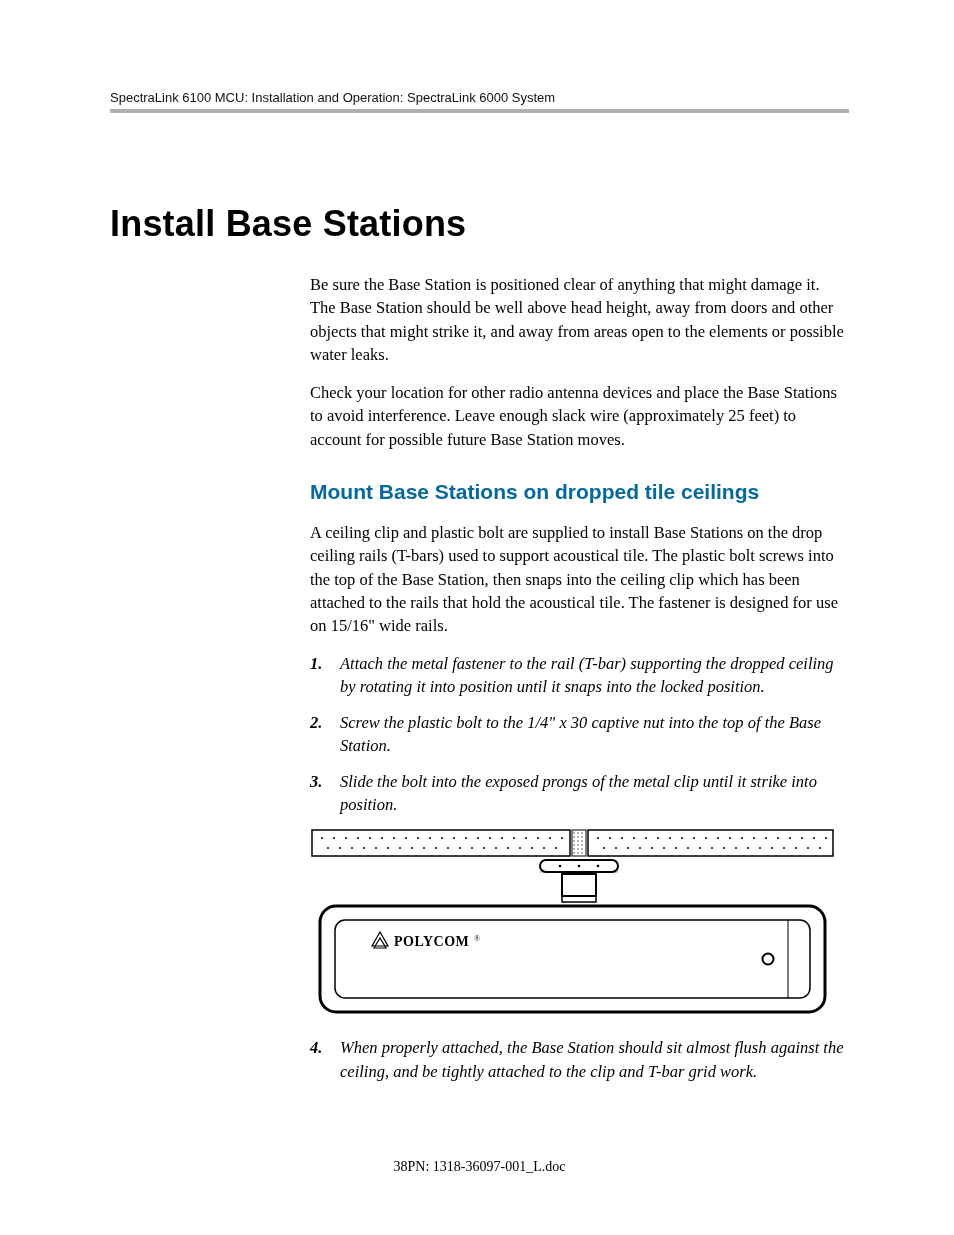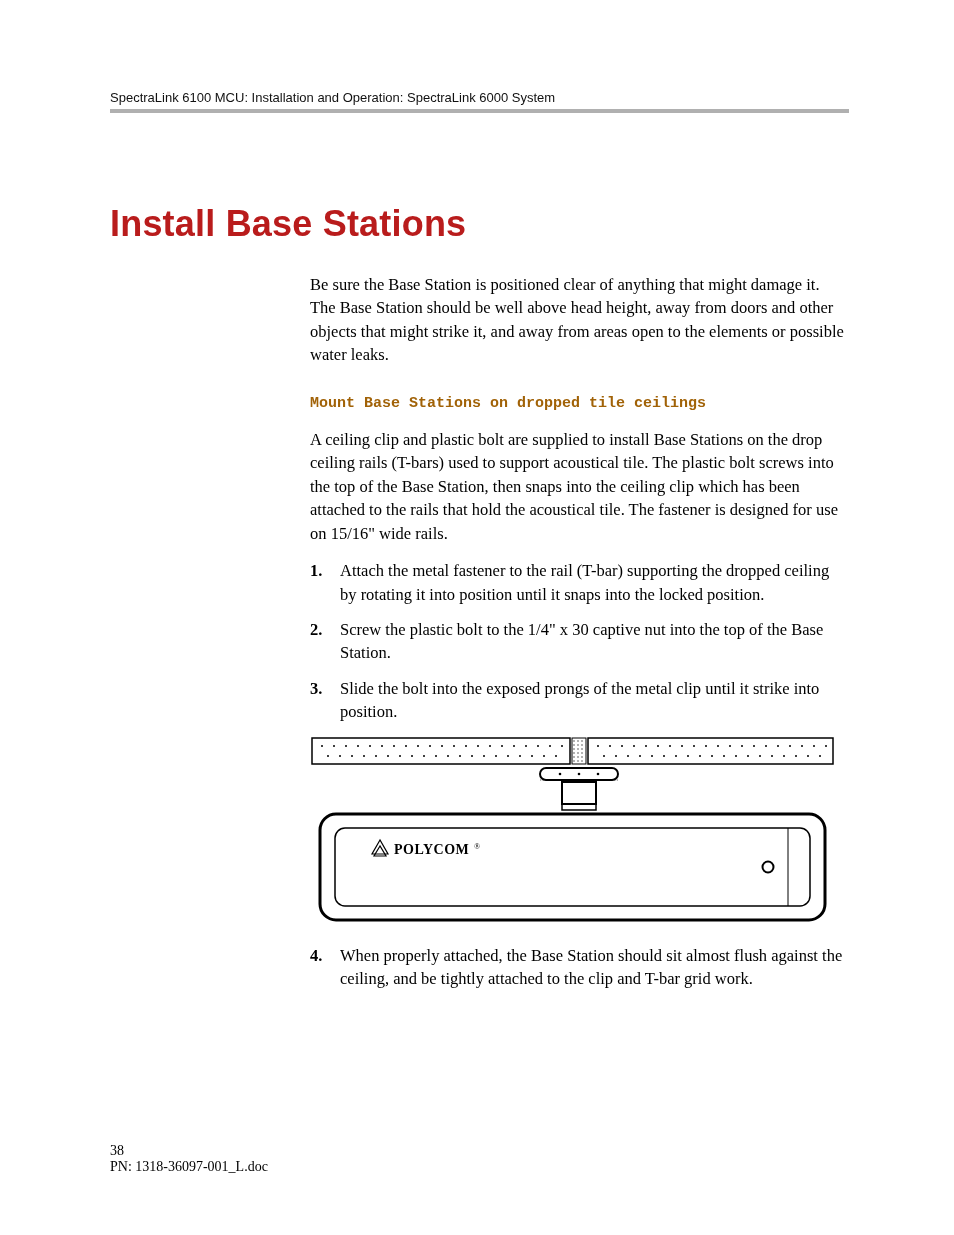--- a/index.html
+++ b/index.html
@@ -24,45 +24,46 @@
   }
   .head-rule {
     height: 4px;
     background: #b0b0b0;
     margin-bottom: 90px;
   }
   .main-heading {
     font-family: "Trebuchet MS", "Lucida Sans", Arial, sans-serif;
     font-weight: 700;
     font-size: 36px;
-    color: #b91c1c;
+    color: #000000;
     margin: 0 0 28px 0;
     letter-spacing: 0.2px;
   }
   .body-col {
     margin-left: 200px;
     margin-right: 1px;
     font-size: 16.5px;
     line-height: 1.42;
   }
   .body-col p {
     margin: 0 0 14px 0;
   }
   .sub-heading {
-    font-family: Liberation Mono, monospace;
+    font-family: Liberation Sans, sans-serif;
     font-weight: 700;
-    font-size: 15px;
-    color: #a16207;
+    font-size: 21px;
+    color: #0369a1;
     margin: 26px 0 14px 0;
   }
   ol.steps {
     list-style: none;
     padding: 0;
     margin: 0 0 10px 0;
     counter-reset: step;
+    font-style: italic;
   }
   ol.steps li {
     counter-increment: step;
     position: relative;
     padding-left: 30px;
     margin-bottom: 12px;
   }
   ol.steps li::before {
     content: counter(step) ".";
     position: absolute;
@@ -79,36 +80,36 @@
   }
   .footer {
     position: absolute;
     left: 110px;
     right: 105px;
     bottom: 60px;
     font-size: 14px;
     display: flex;
     justify-content: center;
     font-family: "Book Antiqua", Palatino, "Palatino Linotype", Georgia, serif;
-    flex-direction: column;
   }
 </style>
 </head>
 <body>
 
 <div class="page">
 
   <div class="running-head">SpectraLink 6100 MCU: Installation and Operation: SpectraLink 6000 System</div>
   <div class="head-rule"></div>
 
   <h1 class="main-heading">Install Base Stations</h1>
 
   <div class="body-col">
 
     <p>Be sure the Base Station is positioned clear of anything that might damage it. The Base Station should be well above head height, away from doors and other objects that might strike it, and away from areas open to the elements or possible water leaks.</p>
+    <p>Check your location for other radio antenna devices and place the Base Stations to avoid interference. Leave enough slack wire (approximately 25 feet) to account for possible future Base Station moves.</p>
 
     <h2 class="sub-heading">Mount Base Stations on dropped tile ceilings</h2>
 
     <p>A ceiling clip and plastic bolt are supplied to install Base Stations on the drop ceiling rails (T-bars) used to support acoustical tile. The plastic bolt screws into the top of the Base Station, then snaps into the ceiling clip which has been attached to the rails that hold the acoustical tile. The fastener is designed for use on 15/16" wide rails.</p>
 
     <ol class="steps">
       <li>Attach the metal fastener to the rail (T-bar) supporting the dropped ceiling by rotating it into position until it snaps into the locked position.</li>
       <li>Screw the plastic bolt to the 1/4" x 30 captive nut into the top of the Base Station.</li>
       <li>Slide the bolt into the exposed prongs of the metal clip until it strike into position.</li>
     </ol>

